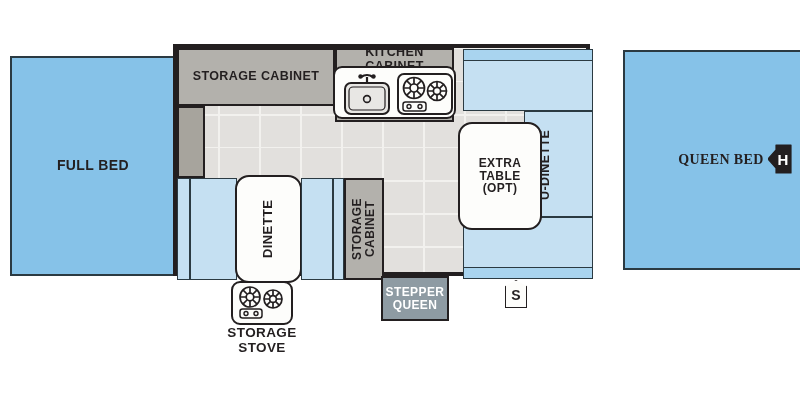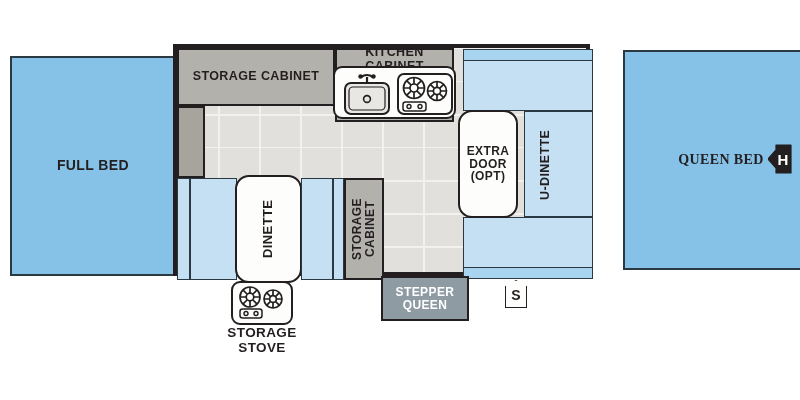--- a/index.html
+++ b/index.html
@@ -132,31 +132,31 @@
     <div class="abs seat" style="left:286px;top:1px;width:130px;height:62px;"></div>
     <div class="abs seat-d" style="left:286px;top:1px;width:130px;height:12px;"></div>
 
     <div class="abs seat" style="left:347px;top:63px;width:69px;height:106px;">
       <div class="lbl vert abs" style="left:-14px;top:0;width:69px;height:106px;font-size:12.5px;">U-DINETTE</div>
     </div>
 
     <div class="abs seat" style="left:286px;top:169px;width:130px;height:62px;"></div>
     <div class="abs seat-d" style="left:286px;top:219px;width:130px;height:12px;"></div>
 
-    <div class="abs white-pod" style="left:281px;top:62px;width:60px;height:108px;">
+    <div class="abs white-pod" style="left:281px;top:74px;width:84px;height:108px;">
       <div class="lbl abs" style="inset:0;flex-direction:column;font-size:12px;">
         <span>EXTRA</span>
-        <span>DOOR</span>
+        <span>TABLE</span>
         <span>(OPT)</span>
       </div>
     </div>
 
   </div>
 
-  <div class="abs door" style="left:381px;top:276px;width:88px;height:45px;">
+  <div class="abs door" style="left:381px;top:276px;width:68px;height:45px;">
     <div class="lbl abs" style="inset:0;flex-direction:column;font-size:12px;color:#ffffff;">
       <span>STEPPER</span>
       <span>QUEEN</span>
     </div>
   </div>
 
   <div class="abs" id="carryout-stove-icon">
     <svg width="57" height="39" viewBox="0 0 57 39" style="margin:0 auto;">
       <g fill="none" stroke="#231f20" stroke-width="1.7">
         <circle cx="16" cy="14" r="10"></circle>

